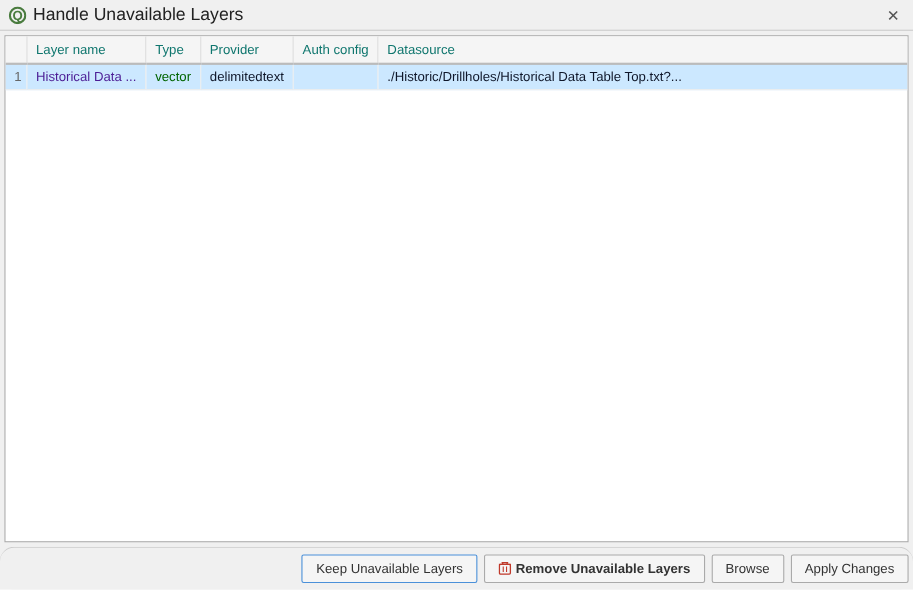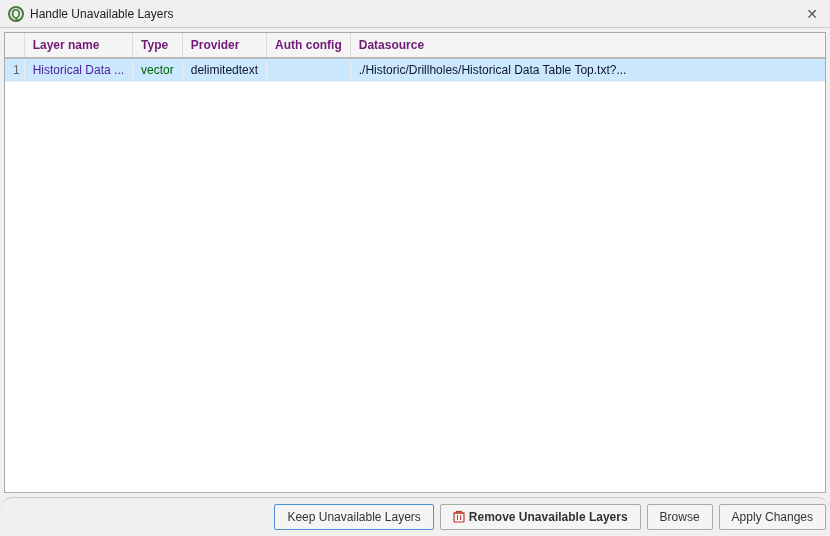--- a/index.html
+++ b/index.html
@@ -38,21 +38,21 @@
 
     .title-bar-icon {
       width: 16px;
       height: 16px;
       display: flex;
       align-items: center;
       justify-content: center;
     }
 
     .title-bar-title {
-      font-size: 12px;
+      font-size: 16px;
       color: #222;
     }
 
     .close-btn {
       width: 20px;
       height: 20px;
       display: flex;
       align-items: center;
       justify-content: center;
       cursor: pointer;
@@ -83,22 +83,22 @@
     }
 
     thead tr {
       background: #f5f5f5;
       border-bottom: 1px solid #ccc;
     }
 
     thead th {
       padding: 5px 8px;
       text-align: left;
-      font-weight: bold;
-      color: #701a75;
+      font-weight: normal;
+      color: #0f766e;
       border-right: 1px solid #ddd;
       border-bottom: 2px solid #bbb;
       white-space: nowrap;
     }
 
     thead th:last-child {
       border-right: none;
     }
 
     tbody tr {

